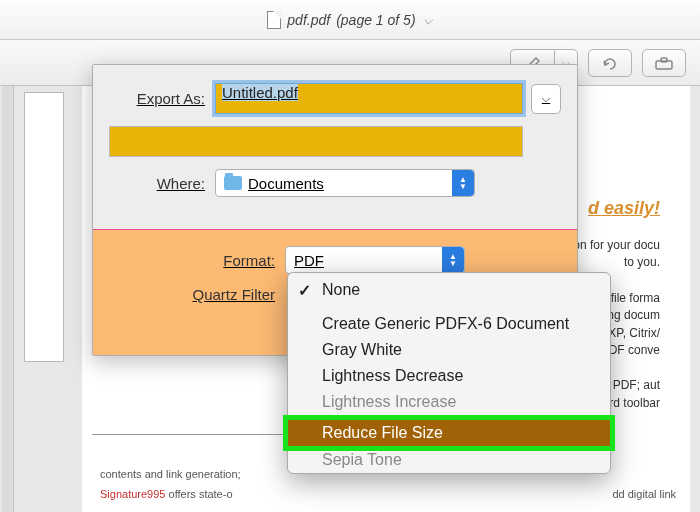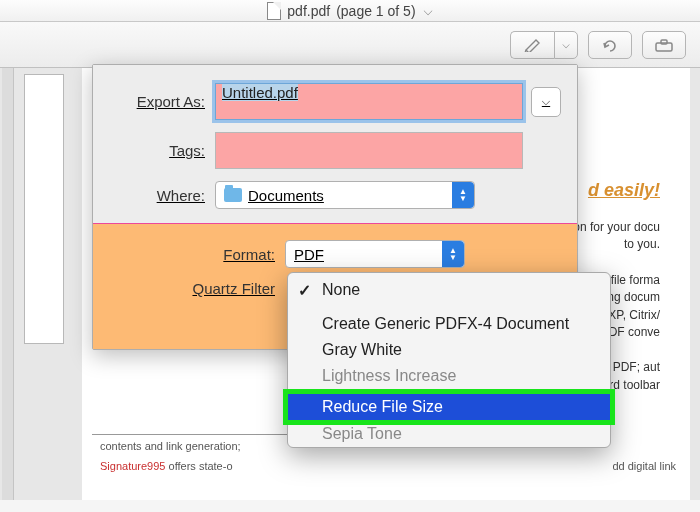--- a/index.html
+++ b/index.html
@@ -5,25 +5,26 @@
   * { box-sizing: border-box; margin: 0; padding: 0; }
   body {
     width: 700px; height: 512px;
     font-family: -apple-system, "Helvetica Neue", Arial, sans-serif;
     font-size: 14px;
     background: #f5f5f5;
     overflow: hidden;
     position: relative;
   }
   .titlebar {
-    height: 22px;
+    height: 40px;
     background: linear-gradient(#fdfdfd,#f0f0f0);
     border-bottom: 1px solid #c8c8c8;
     display: flex; align-items: center; justify-content: center;
     position: relative;
+    font-style: italic;
   }
   .titlebar .doc {
     display: flex; align-items: center; gap: 6px;
     color: #444;
   }
   .doc-icon {
     width: 14px; height: 18px;
     background: #fff; border: 1px solid #888;
     position: relative;
   }
@@ -93,22 +94,22 @@
   .dialog-top {
     padding: 18px 16px 12px 16px;
     background: #ededed;
   }
   .row { display: flex; align-items: center; margin-bottom: 12px; text-decoration: underline; }
   .row-label {
     width: 106px; text-align: right; padding-right: 10px;
     color: #333; font-size: 15px;
   }
   .text-input {
-    flex: 1; height: 37px;
-    background: #fca5a5; border: 1px solid #b8b8b8;
+    flex: 1; height: 31px;
+    background: #eab308; border: 1px solid #b8b8b8;
     padding: 0 6px; font-size: 15px; color: #222;
   }
   .focused {
     box-shadow: 0 0 0 3px #9bc3ea;
     border-color: #6da6d8;
   }
   .text-input span.sel {
     background: #b8d4ea;
   }
   .expand-btn {
@@ -163,28 +164,28 @@
     position: absolute; left: 10px; font-weight: bold;
   }
   .menu-sep { height: 8px; }
   .menu-cut { color: #888; }
   .highlight-wrap {
     background: #18e41b;
     padding: 5px;
     margin: 0 -5px;
   }
   .menu-item.selected {
-    background: #1d4ed8; color: #fff;
+    background: #a16207; color: #fff;
   }
   .hr-under {
     position: absolute; left: 92px; top: 434px; width: 510px;
     border-top: 1px solid #999;
   }
   .smalltext {
-    position:absolute; left:100px; font-size:11px; color:#555;
+    position:absolute; left:100px; font-size:11px; color:#555;margin-top:28px;
   }
 </style>
 </head>
 <body>
 
 <div class="titlebar">
   <div class="doc">
     <span class="doc-icon"></span>
     <span>pdf.pdf</span>
     <span>(page 1 of 5)</span>
@@ -246,24 +247,23 @@
     <div class="row">
       <div class="row-label">Export As:</div>
       <div class="text-input focused">
         <span class="sel">Untitled.pdf</span>
       </div>
       <div class="expand-btn">
         <span style="font-size:11px">⌵</span>
       </div>
     </div>
     <div class="row">
-      <div class="row-label">Tags:</div>
       <div class="text-input" style="flex:1;margin-right:38px"></div>
     </div>
-    <div class="row" style="margin-bottom:2px">
+    <div class="row" style="margin-bottom:20px">
       <div class="row-label">Where:</div>
       <div class="select">
         <span class="folder-icon"></span>
         <span>Documents</span>
         <span class="arrows">▲<br>▼</span>
       </div>
     </div>
   </div>
   <div class="dialog-bottom">
     <div class="row">
@@ -286,24 +286,27 @@
 </div>
 <div class="smalltext" style="top:460px; left:auto; right:24px">dd digital link</div>
 
 <div class="menu">
   <div class="menu-item">
     <span class="check">✓</span>
     <span>None</span>
   </div>
   <div class="menu-sep"></div>
   <div class="menu-item">
-      <span>Create Generic PDFX-4 Document</span>
+      <span>Create Generic PDFX-6 Document</span>
     </div>
   <div class="menu-item">
       <span>Gray White</span>
+    </div>
+  <div class="menu-item">
+      <span>Lightness Decrease</span>
     </div>
   <div class="menu-item menu-cut">
       <span>Lightness Increase</span>
     </div>
   <div class="highlight-wrap">
     <div class="menu-item selected">
         <span>Reduce File Size</span>
       </div>
   </div>
   <div class="menu-item menu-cut" style="height:18px;overflow:hidden">

